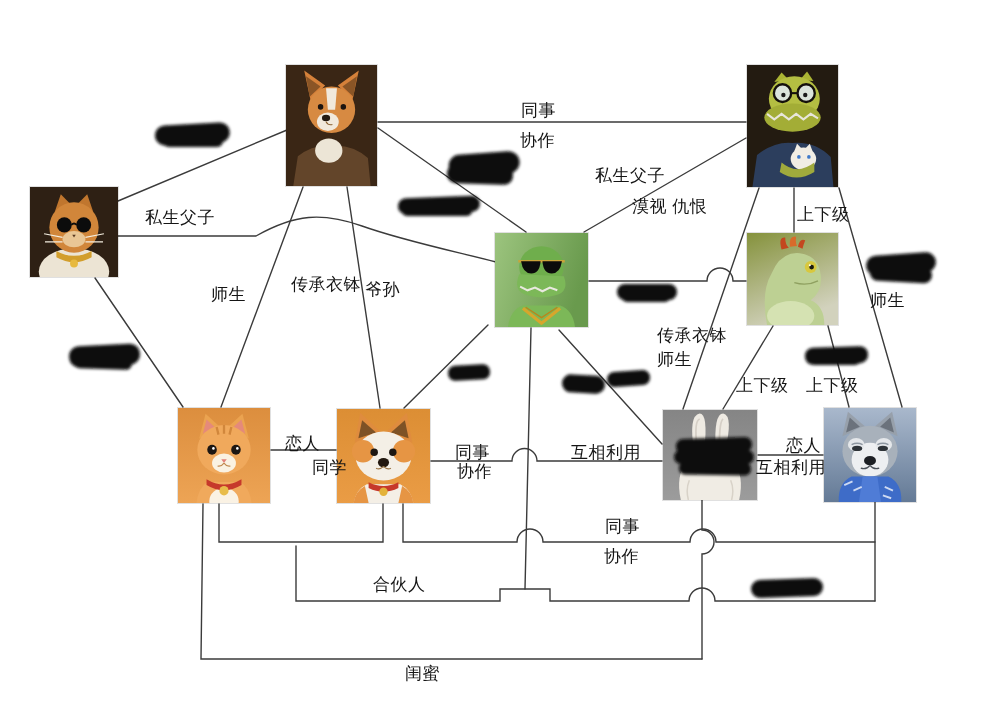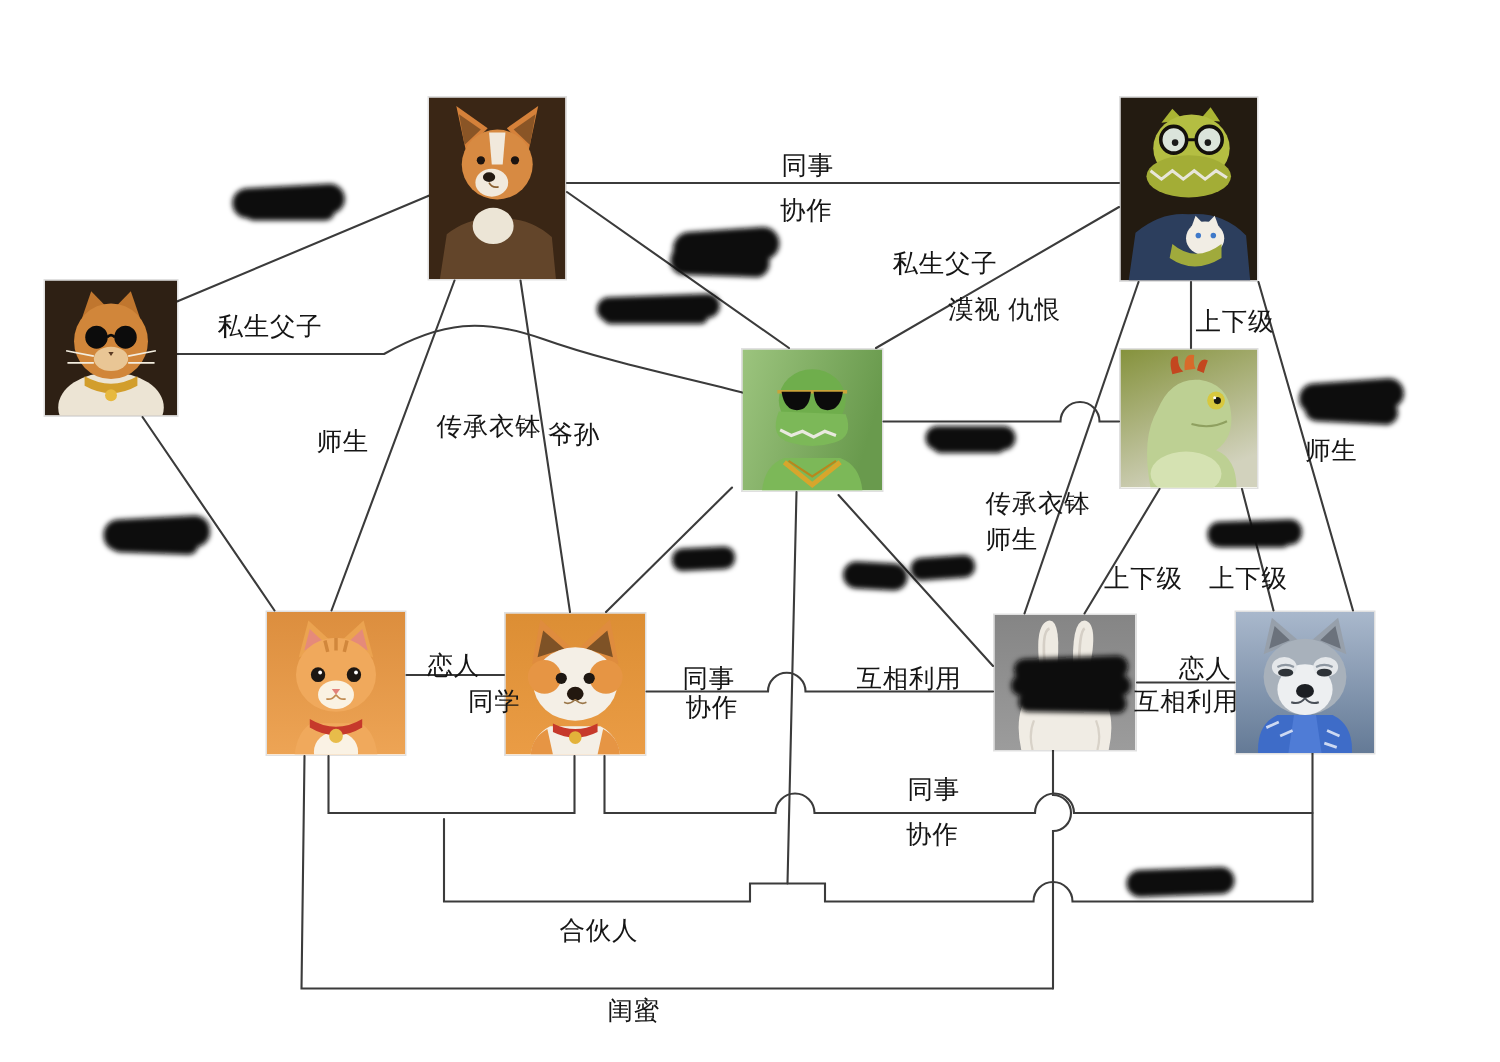--- a/index.html
+++ b/index.html
@@ -325,16 +325,16 @@
   <div class="lbl" style="left:806px;top:376px;">上下级</div>
   <div class="lbl" style="left:285px;top:434px;">恋人</div>
   <div class="lbl" style="left:284px;top:458px;margin-left:28px;">同学</div>
   <div class="lbl" style="left:455px;top:443px;">同事</div>
   <div class="lbl" style="left:457px;top:462px;">协作</div>
   <div class="lbl" style="left:571px;top:443px;">互相利用</div>
   <div class="lbl" style="left:786px;top:436px;">恋人</div>
   <div class="lbl" style="left:756px;top:458px;">互相利用</div>
   <div class="lbl" style="left:605px;top:517px;">同事</div>
   <div class="lbl" style="left:604px;top:547px;">协作</div>
-  <div class="lbl" style="left:373px;top:575px;margin-top:36px;">合伙人</div>
+  <div class="lbl" style="left:373px;top:575px;">合伙人</div>
   <div class="lbl" style="left:405px;top:640px;margin-top:24px;">闺蜜</div>
 
 </div>
 
 </body></html>

